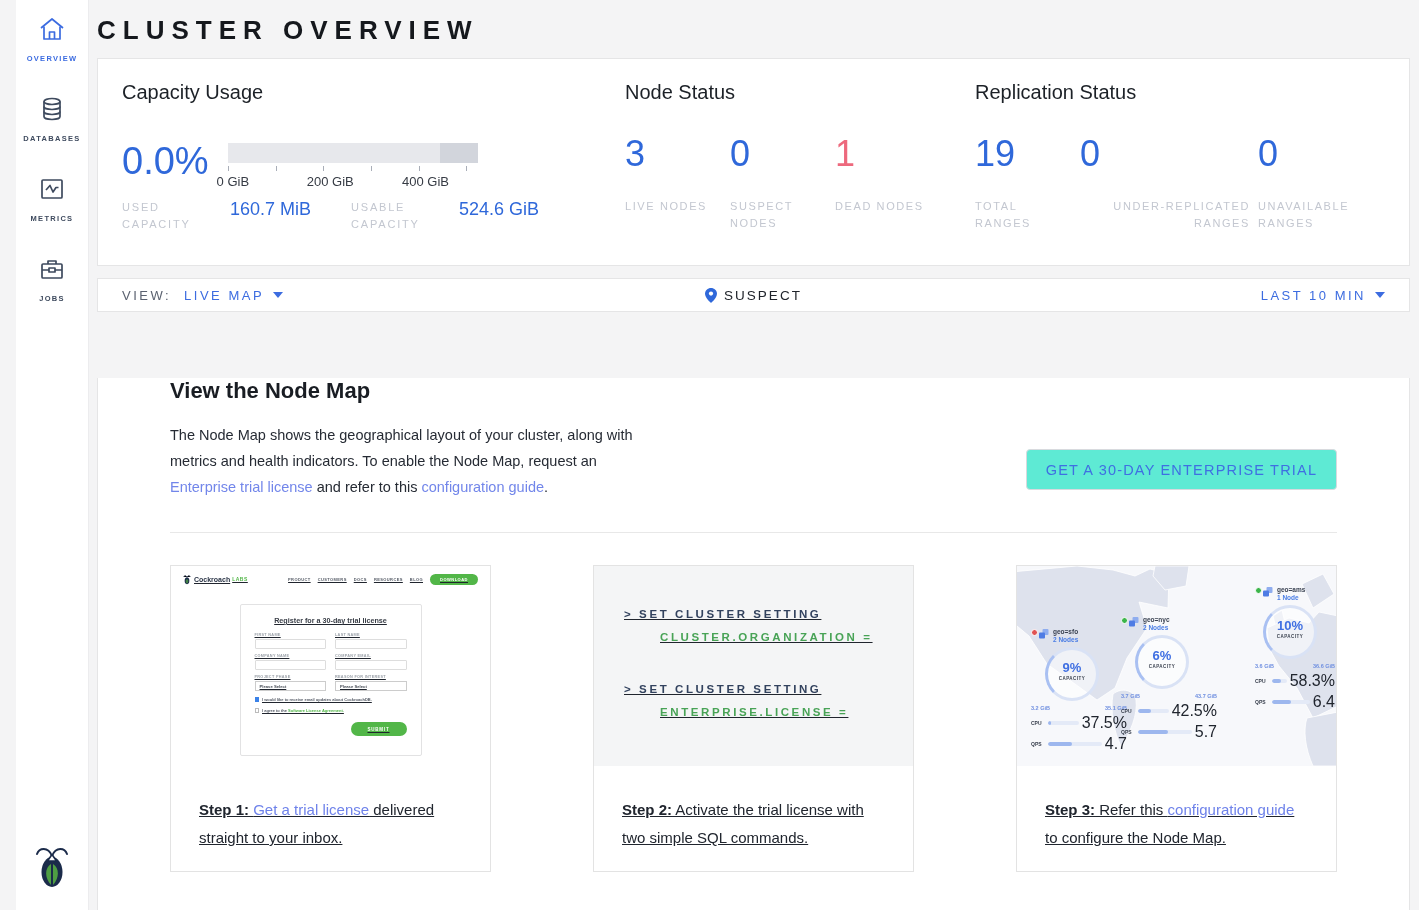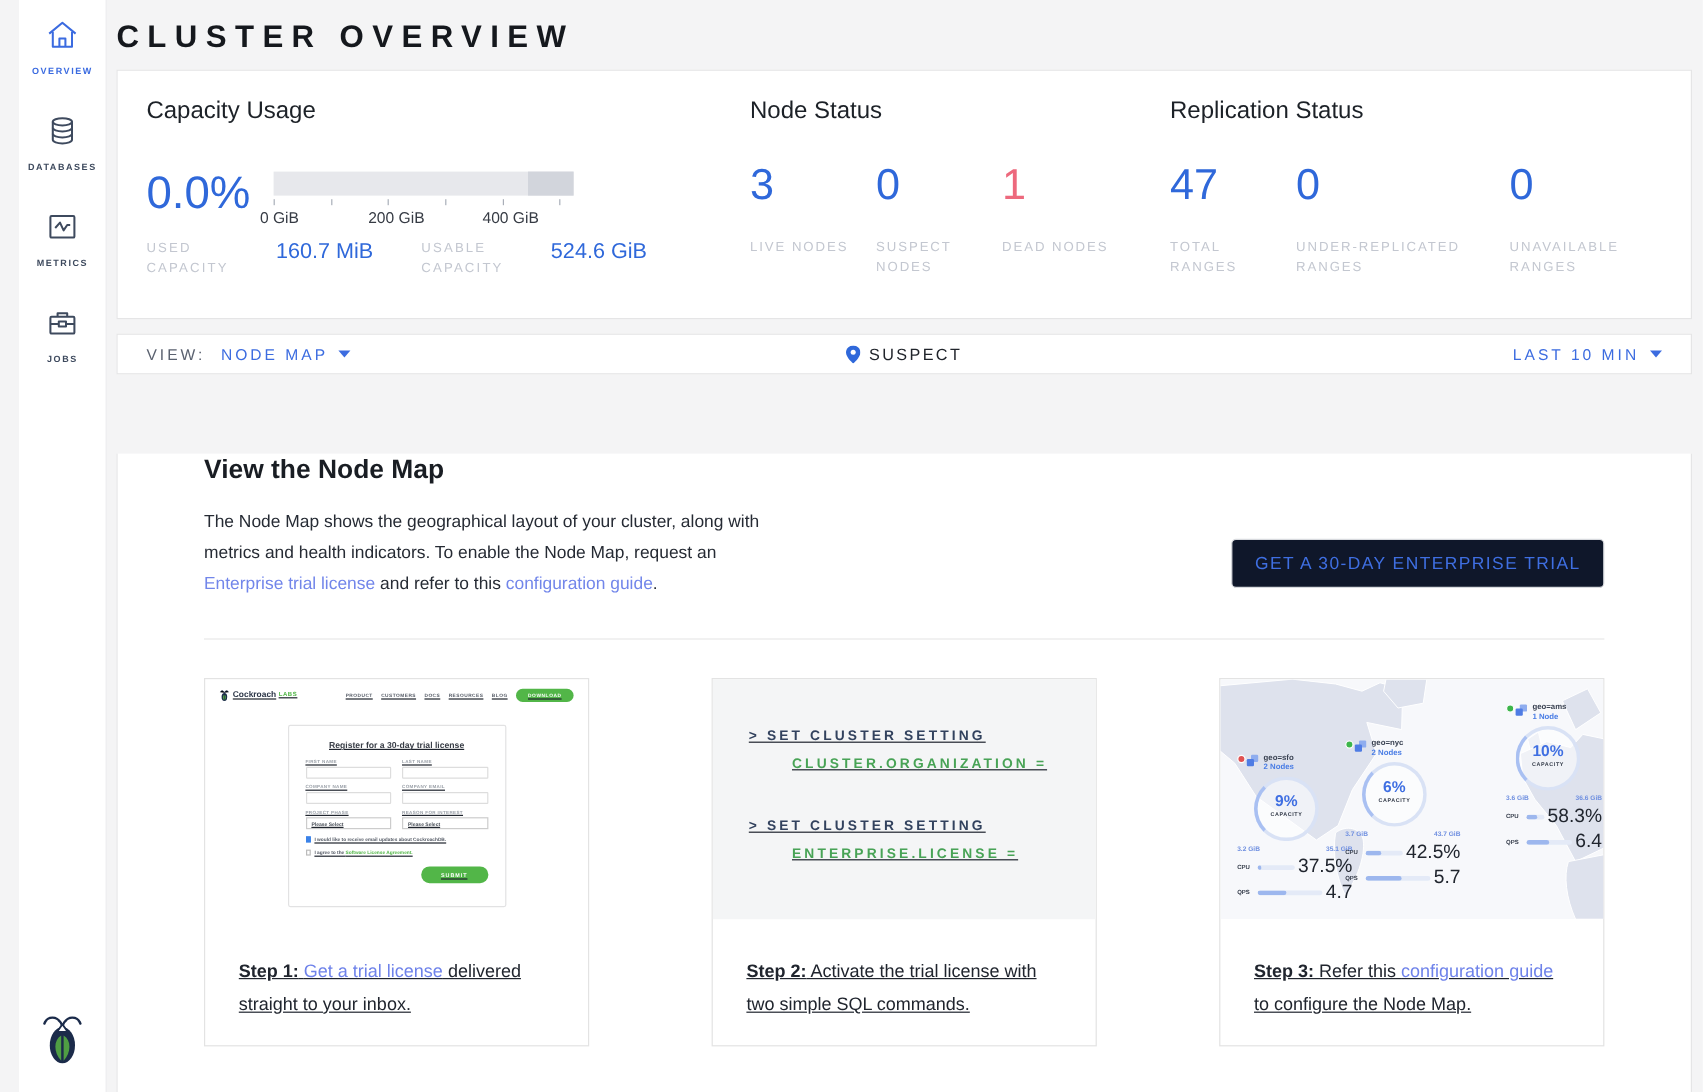--- a/index.html
+++ b/index.html
@@ -61,21 +61,21 @@
   .cap-label { width:92px; font-size:11px; font-weight:500; letter-spacing:1.8px; color:#c3c7d0; line-height:17px; }
   .cap-value { font-size:18px; color:#2f68da; margin:0 0 1px 16px; white-space:nowrap; }
   .cap-stat + .cap-stat { margin-left:40px; }
 
   .metric-row { display:flex; }
   .metric { width:105px; }
   .metric.wide { width:178px; }
   .metric-value { font-size:36px; line-height:36px; color:#2f68da; }
   .metric.dead .metric-value { color:#ed697d; }
   .metric-label { margin-top:26px; font-size:11px; font-weight:500; letter-spacing:1.6px; color:#c3c7d0; line-height:17px; max-width:100px; }
-  .metric.wide .metric-label { max-width:170px; }
+  .metric.wide .metric-label { max-width:170px;text-align:right; }
 
   
   .view-bar {
     margin-top:12px; height:34px; display:flex; align-items:center;
     padding:0 24px; position:relative;
   }
   .vb-label { font-size:13px; letter-spacing:2.5px; color:#5b6270; }
   .vb-select { display:flex; align-items:center; margin-left:13px; cursor:pointer; }
   .vb-select .vb-val { font-size:13px; letter-spacing:2.5px; color:#3c6ce0; }
   .caret { width:0; height:0; border-left:5px solid transparent; border-right:5px solid transparent; border-top:6px solid #3c6ce0; margin-left:9px; }
@@ -87,21 +87,21 @@
   .vb-right { margin-left:auto; display:flex; align-items:center; cursor:pointer; }
   .vb-right .vb-val { font-size:13px; letter-spacing:2.5px; color:#3c6ce0; }
 
   
   .content { height:588px; padding:0 72px; position:relative; }
   .nm-head { margin:66px 0 0; font-size:22px; font-weight:600; color:#191d23; }
   .nm-para { width:472px; margin-top:18px; font-size:14.5px; line-height:26px; color:#262b34; }
   .nm-link { color:#7286ea; cursor:pointer; text-decoration:none; }
   .trial-btn {
     position:absolute; top:71px; right:72px; width:311px; height:41px;
-    background:#0f172a; border:1px solid #d8dade; border-radius:4px;
+    background:#5eead4; border:1px solid #d8dade; border-radius:4px;
     color:#3f6fe2; font-size:14.5px; letter-spacing:1.2px;
     font-family:"Liberation Sans", sans-serif; cursor:pointer;
   }
   .nm-divider { border:none; border-top:1px solid #e8e8e8; margin:32px 0 0; }
 
   .cards { display:flex; justify-content:space-between; margin-top:32px;text-decoration:underline; }
   .card { width:321px; height:307px; border:1px solid #e3e3e3; background:#fff; }
   .card-visual { height:200px; position:relative; overflow:hidden; }
   .card-caption { padding:30px 28px 0; font-size:15px; line-height:28px; color:#20252e; }
   .step-prefix { font-weight:700; }
@@ -280,39 +280,39 @@
           <div class="metric-value">1</div>
           <div class="metric-label">DEAD NODES</div>
         </div>
       </div>
     </div>
 
     <div class="sec-repl">
       <h3 class="sec-title">Replication Status</h3>
       <div class="metric-row">
         <div class="metric">
-          <div class="metric-value">47</div>
+          <div class="metric-value">19</div>
           <div class="metric-label">TOTAL RANGES</div>
         </div>
         <div class="metric wide">
           <div class="metric-value">0</div>
           <div class="metric-label">UNDER-REPLICATED RANGES</div>
         </div>
         <div class="metric">
           <div class="metric-value">0</div>
           <div class="metric-label">UNAVAILABLE RANGES</div>
         </div>
       </div>
     </div>
   </section>
 
   <section class="panel view-bar" style="border-bottom:1px solid #e5e5e6;">
     <span class="vb-label">VIEW:</span>
     <span class="vb-select">
-      <span class="vb-val">NODE MAP</span>
+      <span class="vb-val">LIVE MAP</span>
       <span class="caret"></span>
     </span>
     <span class="vb-center">
       <svg width="12" height="15" viewBox="0 0 12 15">
         <path d="M6 0 C2.7 0 0 2.6 0 5.8 C0 10 6 15 6 15 C6 15 12 10 12 5.8 C12 2.6 9.3 0 6 0 Z" fill="#2f68da"></path>
         <circle cx="6" cy="5.6" r="2.1" fill="#fff"></circle>
       </svg><span>SUSPECT</span>
     </span>
     <span class="vb-right">
       <span class="vb-val">LAST 10 MIN</span>

